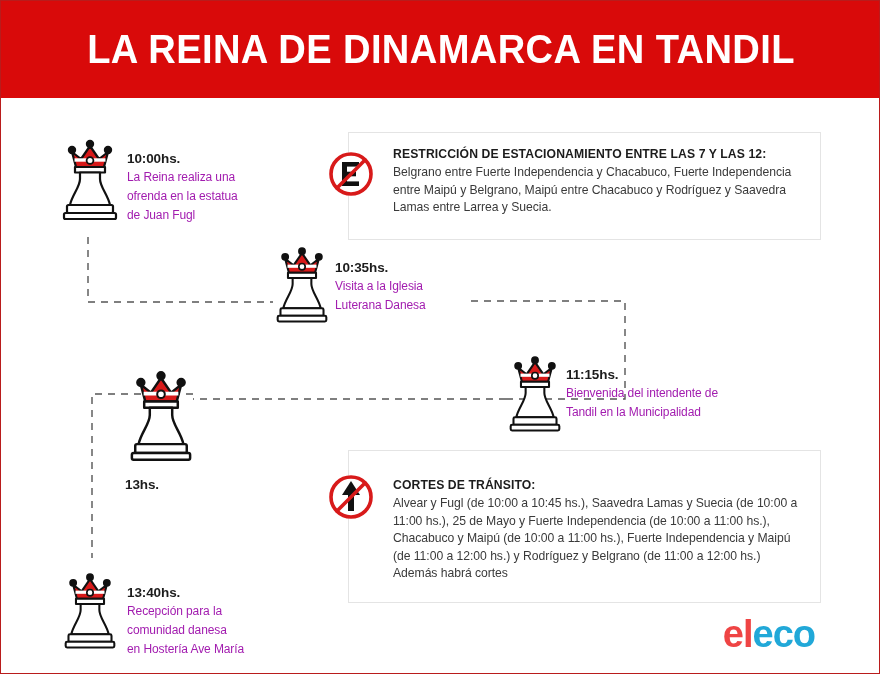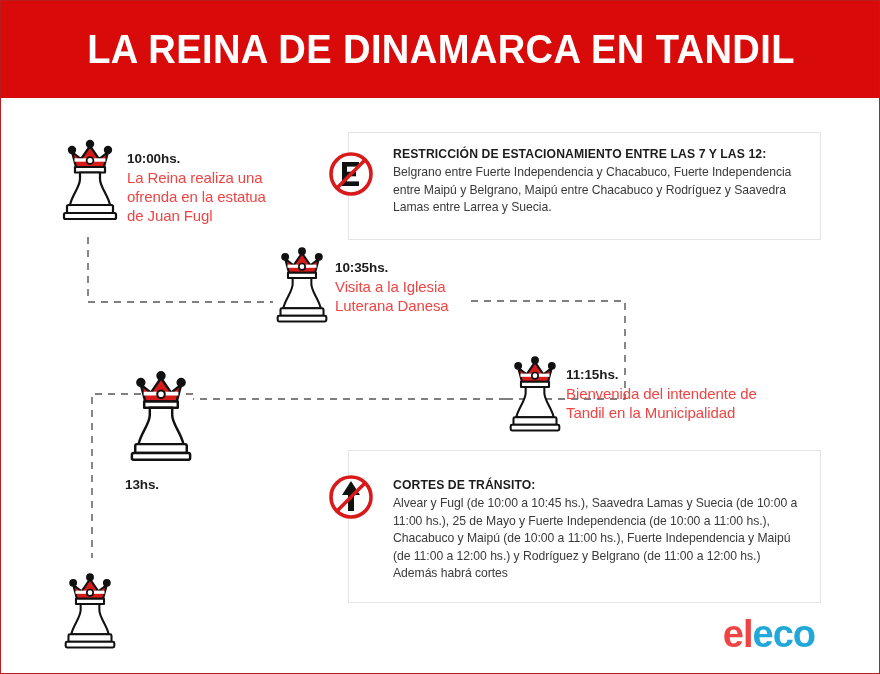--- a/index.html
+++ b/index.html
@@ -39,21 +39,21 @@
   .connectors{position:absolute;left:0;top:0;width:880px;height:674px;pointer-events:none;}
   
   .event{position:absolute;}
   .event .piece{position:absolute;left:0;top:0;}
   .event .txt{position:absolute;}
   .ev-time{
     font-size:13.5px;font-weight:bold;color:#1c1c1c;
     line-height:19px;letter-spacing:-0.1px;white-space:nowrap;
   }
   .ev-desc{
-    font-size:15px;color:#ef4444;line-height:19px;
+    font-size:12px;color:#a21caf;line-height:19px;
     letter-spacing:-0.1px;
   }
   
   .infobox{
     position:absolute;
     background:#ffffff;
     border:1px solid #e4e4e4;
     box-sizing:border-box;
   }
   .infobox .ib-icon{position:absolute;}
@@ -180,20 +180,24 @@
         <circle cx="31" cy="15" r="3.1" fill="#111111"></circle>
         <circle cx="49" cy="21" r="3.1" fill="#111111"></circle>
         <path d="M15.5 31 L46.5 31" stroke="#ffffff" stroke-width="3.4"></path>
         <circle cx="31" cy="31.5" r="3.4" fill="#ffffff" stroke="#111111" stroke-width="1.8"></circle>
         <rect x="16" y="38" width="30" height="5.5" fill="#ffffff"></rect>
         <path d="M21 43.5 L21 50 C21 58 13 66 11 76 L51 76 C49 66 41 58 41 50 L41 43.5 Z" fill="#ffffff"></path>
         <rect x="8" y="76" width="46" height="8" rx="1.5" fill="#ffffff"></rect>
         <rect x="5" y="84" width="52" height="6" rx="1.5" fill="#ffffff"></rect>
       </g>
     </svg>
+    <div class="txt" style="left:66px;top:20px;width:200px;">
+      <div class="ev-time">13:40hs.</div>
+      <div class="ev-desc">Recepción para la<br>comunidad danesa<br>en Hostería Ave María</div>
+    </div>
   </div>
 
   <div class="infobox" style="left:347px;top:131px;width:473px;height:108px;">
     <svg class="ib-icon" style="left:-22px;top:17px;" width="48" height="48" viewBox="0 0 48 48">
       <circle cx="24" cy="24" r="20" fill="#ffffff" stroke="#d81a1a" stroke-width="3.6"></circle>
       <g fill="#111111">
         <rect x="15" y="12" width="17" height="4.6"></rect>
         <rect x="15" y="21.7" width="14" height="4.6"></rect>
         <rect x="15" y="31.4" width="17" height="4.6"></rect>
         <rect x="15" y="12" width="5" height="24"></rect>

